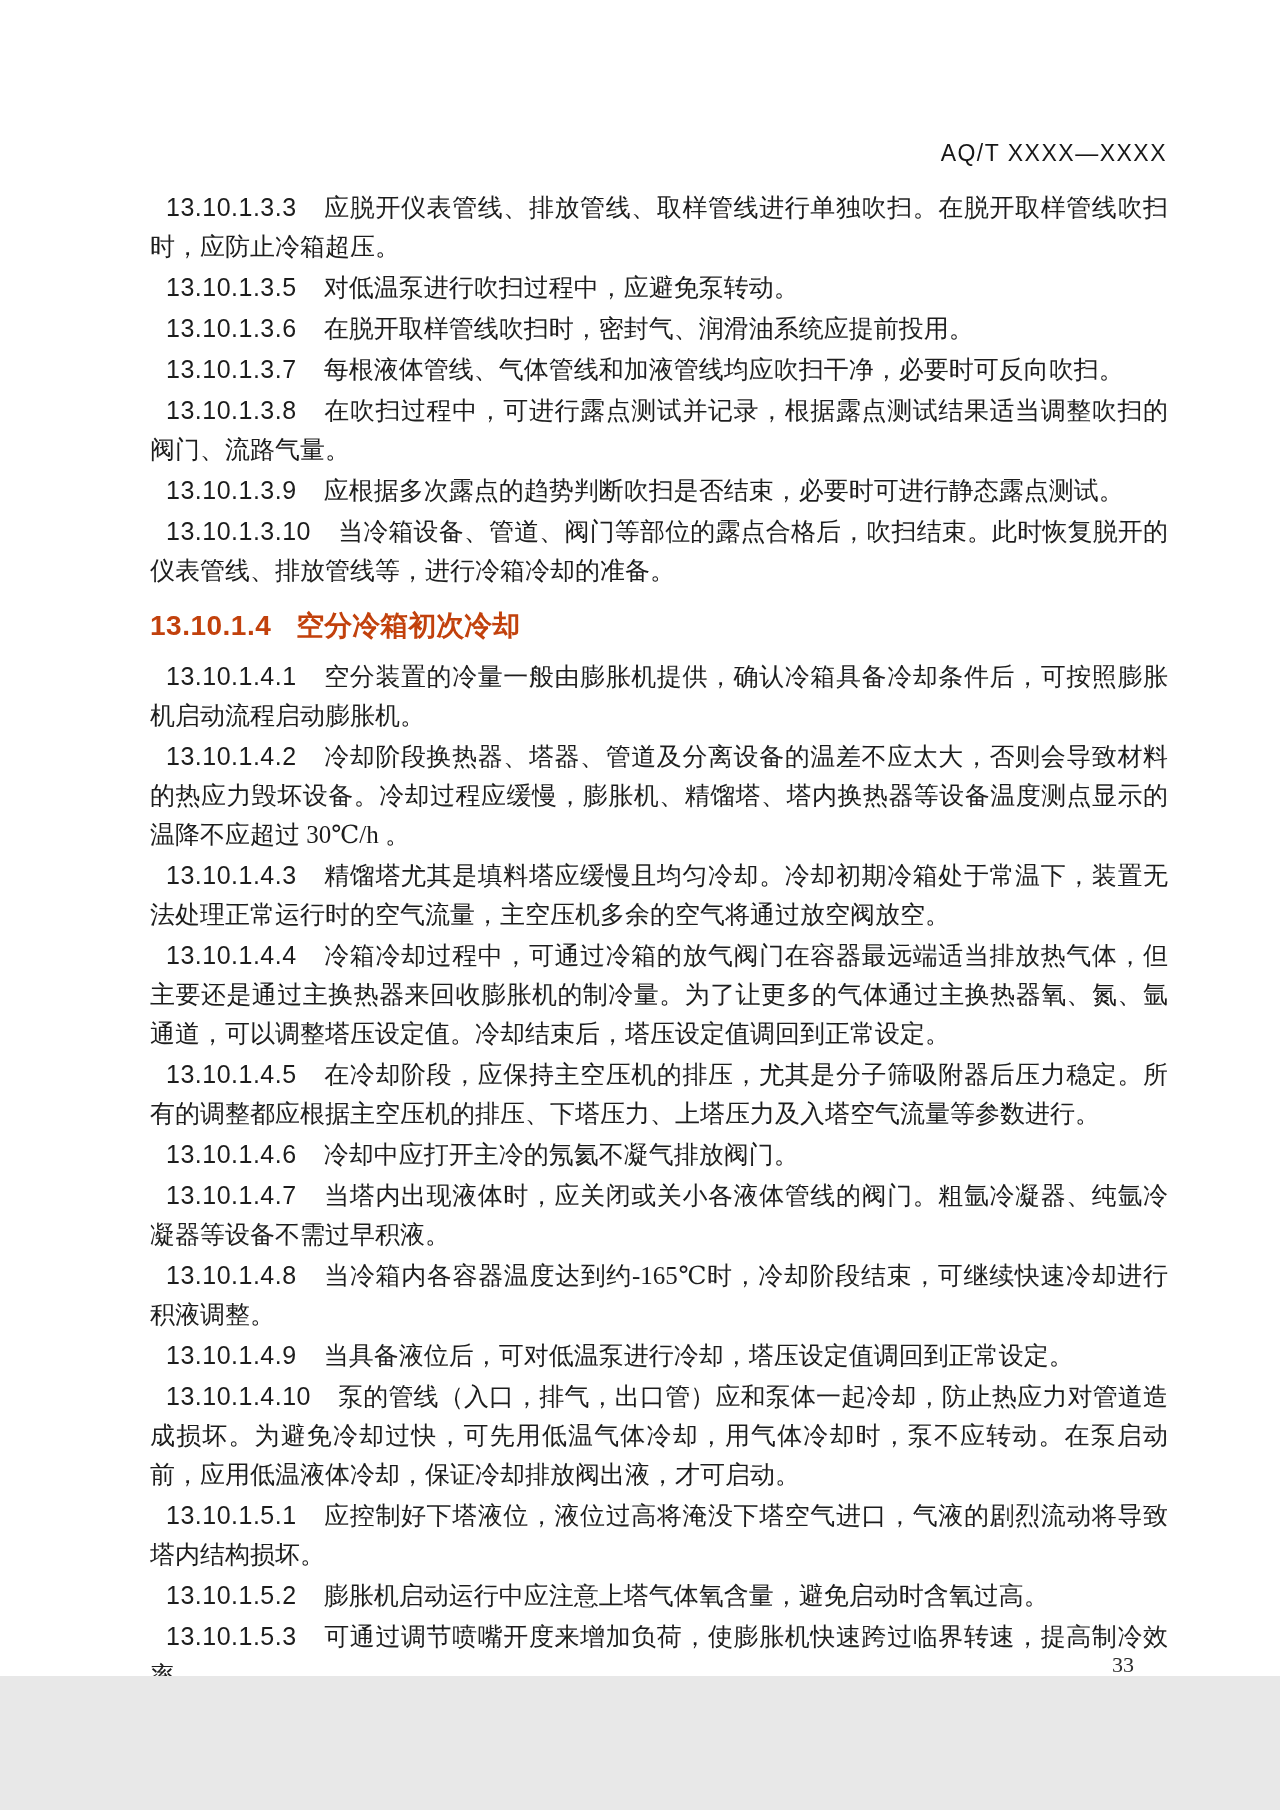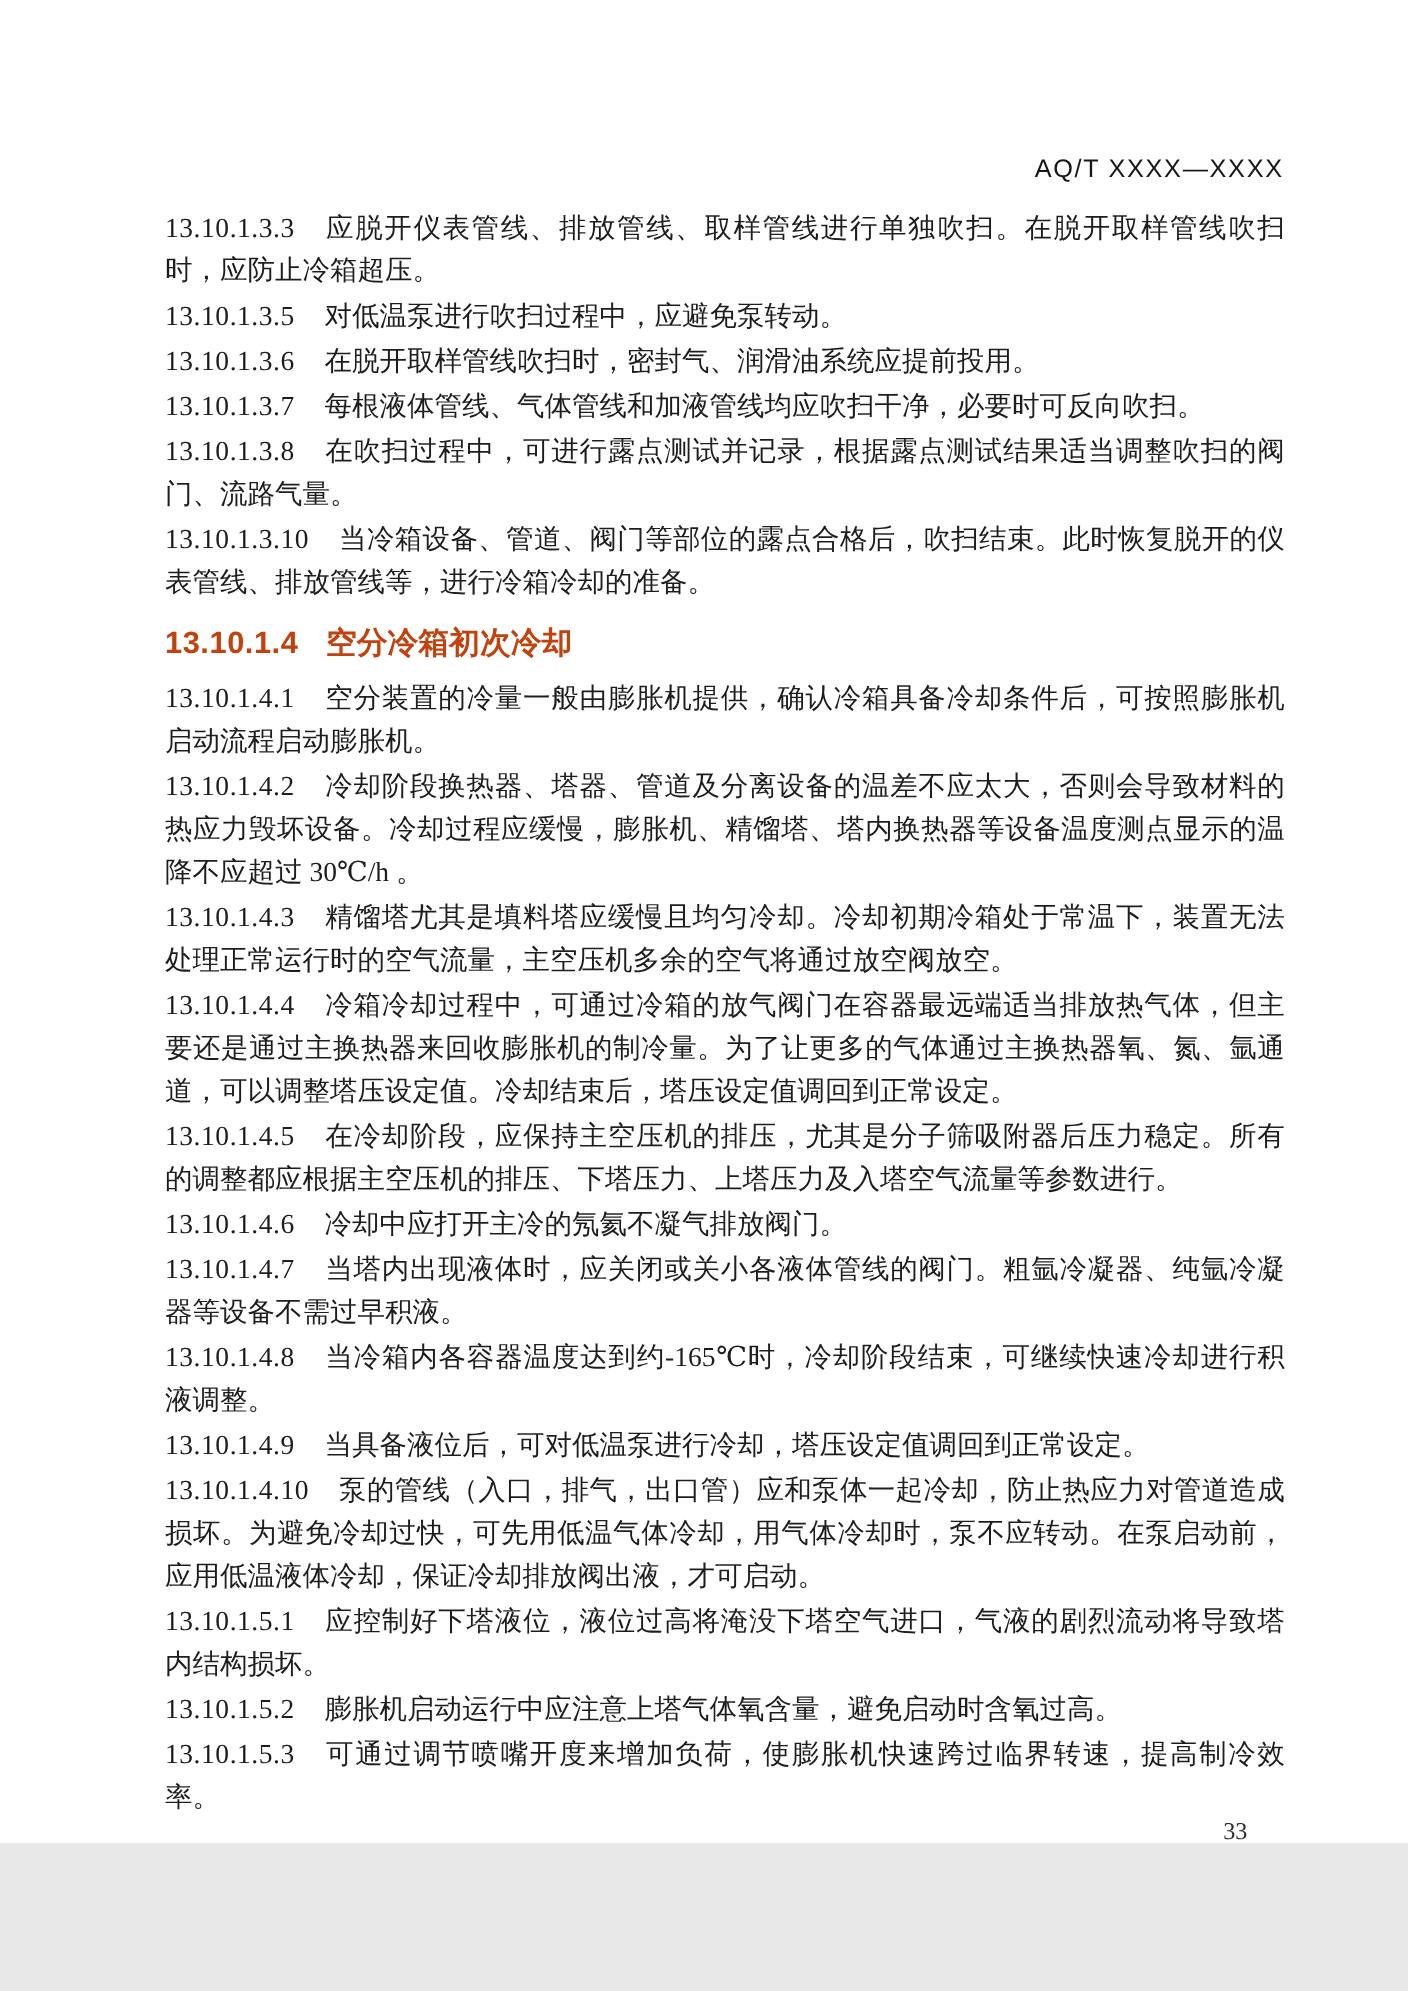--- a/index.html
+++ b/index.html
@@ -30,24 +30,25 @@
     width:1018px;
   }
   .clause{
     margin:2px 0;
     font-size:25px;
     line-height:39px;
     text-align:justify;
     color:#1d1d1d;
   }
   .clause .num{
-    font-family:Liberation Serif, serif;
+    font-family:Liberation Sans, sans-serif;
     letter-spacing:0.5px;
     margin-right:27px;
     white-space:nowrap;
+    margin-left:16px;
   }
   .heading{
     margin:16px 0 12px 0;
     font-family:"Liberation Sans","DejaVu Sans",sans-serif;
     font-weight:700;
     font-size:28px;
     line-height:39px;
     color:#c2410c;
   }
   .heading .num{
@@ -89,20 +90,21 @@
   <div class="doc-header">
     <span>AQ/T XXXX—XXXX</span>
   </div>
 
   <main class="content">
       <p class="clause"><span class="num">13.10.1.3.3</span><span class="txt">应脱开仪表管线、排放管线、取样管线进行单独吹扫。在脱开取样管线吹扫时，应防止冷箱超压。</span></p>
       <p class="clause"><span class="num">13.10.1.3.5</span><span class="txt">对低温泵进行吹扫过程中，应避免泵转动。</span></p>
       <p class="clause"><span class="num">13.10.1.3.6</span><span class="txt">在脱开取样管线吹扫时，密封气、润滑油系统应提前投用。</span></p>
       <p class="clause"><span class="num">13.10.1.3.7</span><span class="txt">每根液体管线、气体管线和加液管线均应吹扫干净，必要时可反向吹扫。</span></p>
       <p class="clause"><span class="num">13.10.1.3.8</span><span class="txt">在吹扫过程中，可进行露点测试并记录，根据露点测试结果适当调整吹扫的阀门、流路气量。</span></p>
+      <p class="clause"><span class="num">13.10.1.3.9</span><span class="txt">应根据多次露点的趋势判断吹扫是否结束，必要时可进行静态露点测试。</span></p>
       <p class="clause"><span class="num">13.10.1.3.10</span><span class="txt">当冷箱设备、管道、阀门等部位的露点合格后，吹扫结束。此时恢复脱开的仪表管线、排放管线等，进行冷箱冷却的准备。</span></p>
       <h2 class="heading"><span class="num">13.10.1.4</span><span class="txt">空分冷箱初次冷却</span></h2>
       <p class="clause"><span class="num">13.10.1.4.1</span><span class="txt">空分装置的冷量一般由膨胀机提供，确认冷箱具备冷却条件后，可按照膨胀机启动流程启动膨胀机。</span></p>
       <p class="clause"><span class="num">13.10.1.4.2</span><span class="txt">冷却阶段换热器、塔器、管道及分离设备的温差不应太大，否则会导致材料的热应力毁坏设备。冷却过程应缓慢，膨胀机、精馏塔、塔内换热器等设备温度测点显示的温降不应超过 30℃/h 。</span></p>
       <p class="clause"><span class="num">13.10.1.4.3</span><span class="txt">精馏塔尤其是填料塔应缓慢且均匀冷却。冷却初期冷箱处于常温下，装置无法处理正常运行时的空气流量，主空压机多余的空气将通过放空阀放空。</span></p>
       <p class="clause"><span class="num">13.10.1.4.4</span><span class="txt">冷箱冷却过程中，可通过冷箱的放气阀门在容器最远端适当排放热气体，但主要还是通过主换热器来回收膨胀机的制冷量。为了让更多的气体通过主换热器氧、氮、氩通道，可以调整塔压设定值。冷却结束后，塔压设定值调回到正常设定。</span></p>
       <p class="clause"><span class="num">13.10.1.4.5</span><span class="txt">在冷却阶段，应保持主空压机的排压，尤其是分子筛吸附器后压力稳定。所有的调整都应根据主空压机的排压、下塔压力、上塔压力及入塔空气流量等参数进行。</span></p>
       <p class="clause"><span class="num">13.10.1.4.6</span><span class="txt">冷却中应打开主冷的氖氦不凝气排放阀门。</span></p>
       <p class="clause"><span class="num">13.10.1.4.7</span><span class="txt">当塔内出现液体时，应关闭或关小各液体管线的阀门。粗氩冷凝器、纯氩冷凝器等设备不需过早积液。</span></p>
       <p class="clause"><span class="num">13.10.1.4.8</span><span class="txt">当冷箱内各容器温度达到约-165℃时，冷却阶段结束，可继续快速冷却进行积液调整。</span></p>

